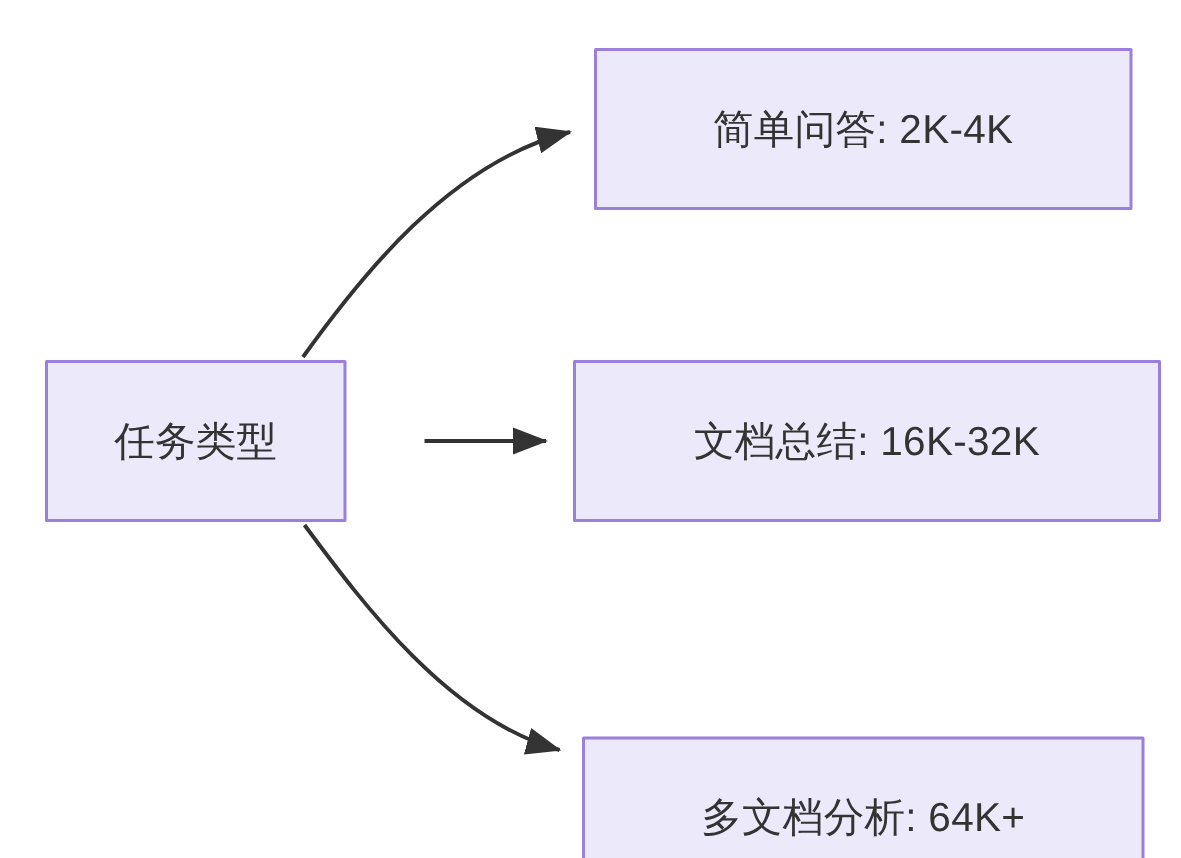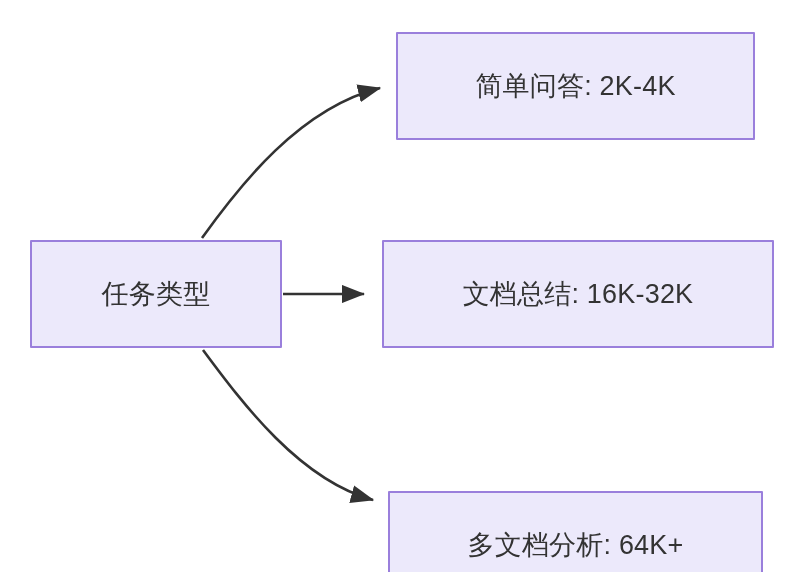--- a/index.html
+++ b/index.html
@@ -41,21 +41,21 @@
   }
   .node-label {
     color: #333333;
     font-size: 27px;
     line-height: 1.2;
     letter-spacing: 0.2px;
     white-space: nowrap;
     text-align: center;
   }
   
-  #node-source   { left: 30px;  top: 240px; width: 252px; height: 108px; }
+  #node-source   { left: 30px;  top: 240px; width: 201px; height: 108px; }
   #node-simple   { left: 396px; top: 32px;  width: 359px; height: 108px; }
   #node-summary  { left: 382px; top: 240px; width: 392px; height: 108px; }
   #node-multidoc { left: 388px; top: 447px; width: 375px; height: 108px; margin-top: 44px; }
 </style>
 </head>
 <body>
 
 <div id="diagram-canvas">
 
   <svg class="edge-layer" viewBox="0 0 787 572" width="787" height="572" xmlns="http://www.w3.org/2000/svg">

